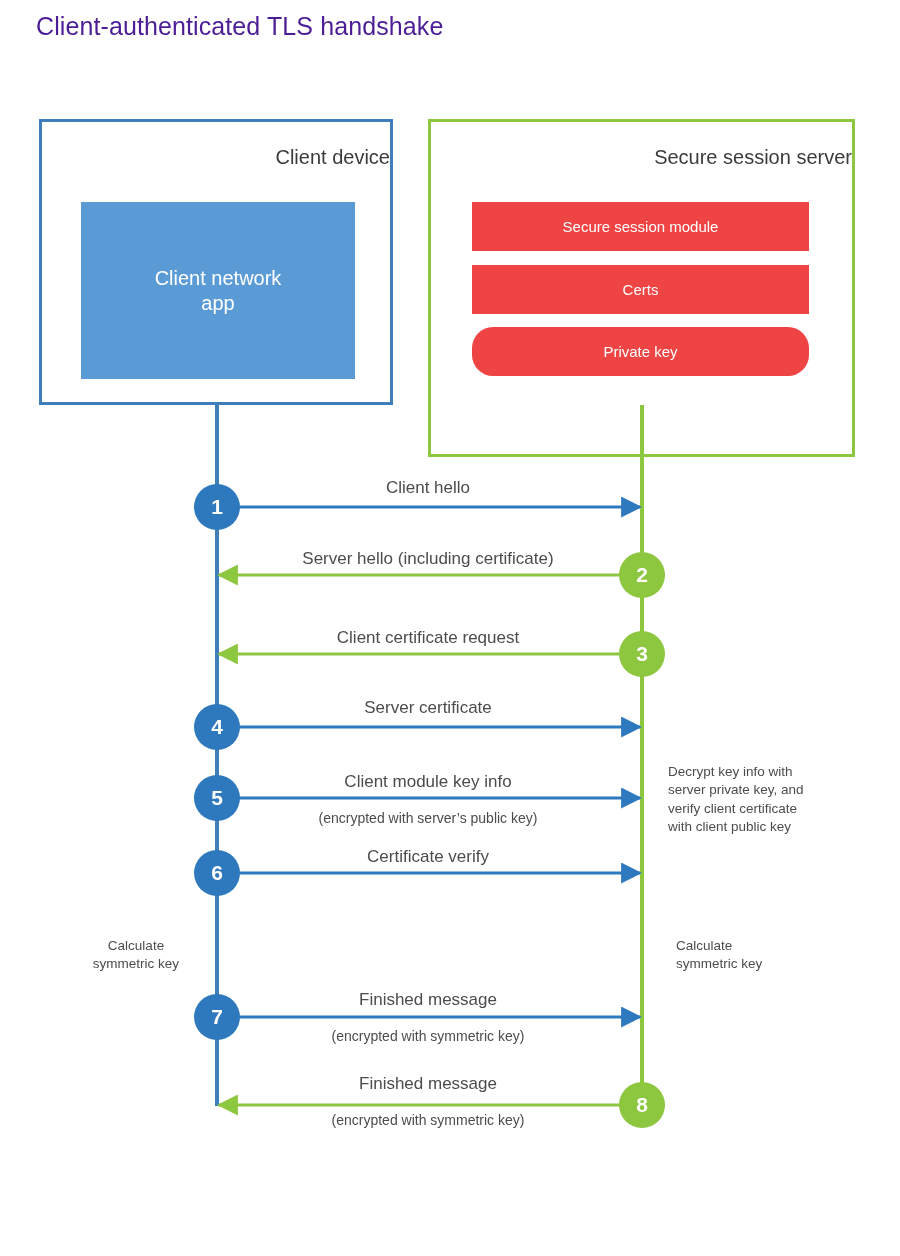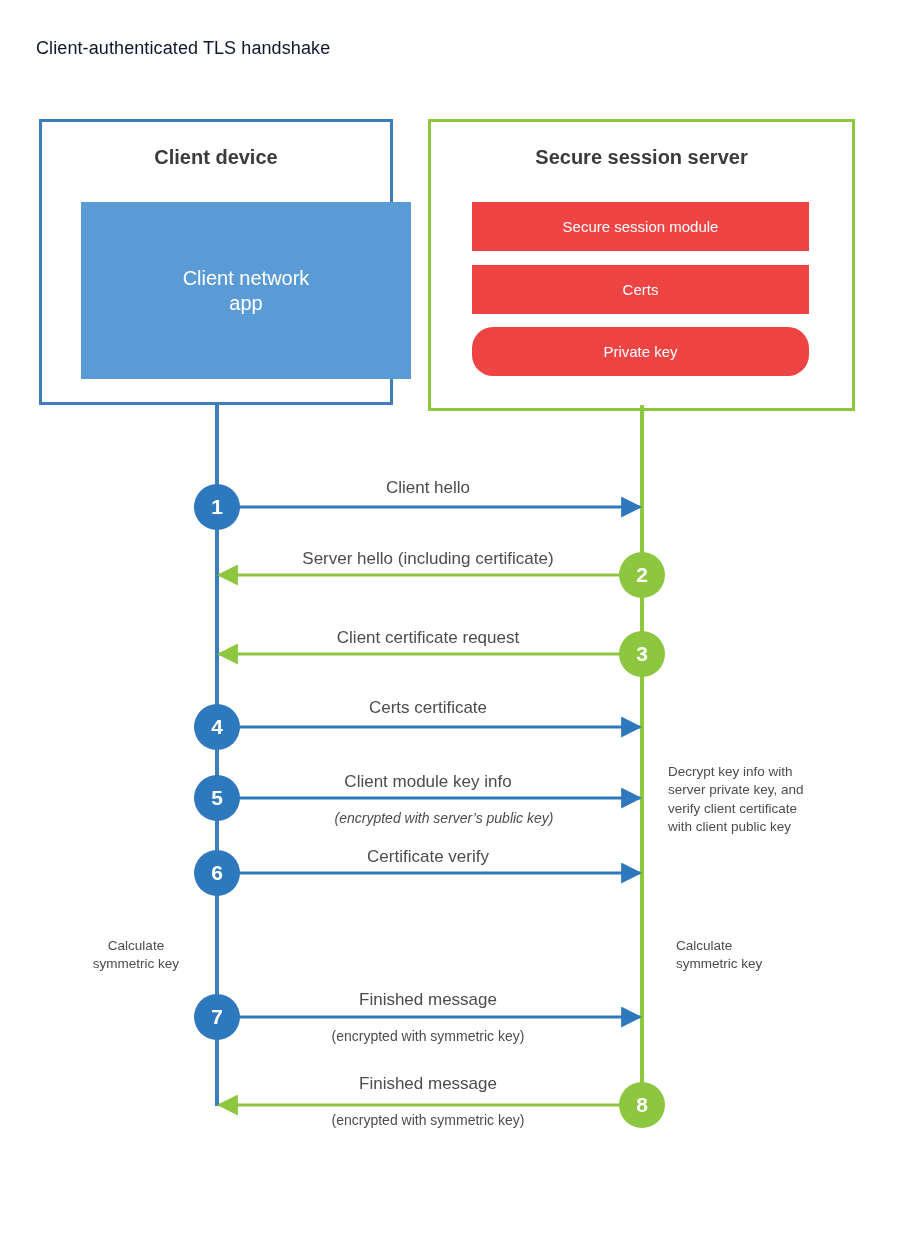--- a/index.html
+++ b/index.html
@@ -17,24 +17,24 @@
     width: 900px;
     height: 1256px;
     background: #ffffff;
     overflow: hidden;
   }
 
   
   .page-title {
     position: absolute;
     left: 36px;
-    top: 38px;
-    font-size: 18px;
-    font-weight: 400;
-    color: #0f172a;
+    top: 12px;
+    font-size: 25px;
+    font-weight: 400;
+    color: #4c1d95;
     letter-spacing: 0.1px;
     white-space: nowrap;
   }
 
   
   .actor-box {
     position: absolute;
     background: #ffffff;
     box-sizing: border-box;
   }
@@ -42,40 +42,40 @@
     left: 39px;
     top: 119px;
     width: 354px;
     height: 286px;
     border: 3px solid #3d7ebb;
   }
   .actor-box.server {
     left: 428px;
     top: 119px;
     width: 427px;
-    height: 292px;
+    height: 338px;
     border: 3px solid #8dc63f;
   }
   .actor-title {
     position: absolute;
     left: 0;
     right: 0;
     top: 24px;
-    text-align: center;
+    text-align: right;
     font-size: 20px;
-    font-weight: 700;
+    font-weight: 400;
     color: #3b3b3b;
   }
 
   
   .client-app {
     position: absolute;
     left: 39px;
     top: 80px;
-    width: 330px;
+    width: 274px;
     height: 177px;
     background: #5b9bd5;
     color: #ffffff;
     font-size: 20px;
     font-weight: 400;
     display: flex;
     align-items: center;
     justify-content: center;
     text-align: center;
     line-height: 1.25;
@@ -233,24 +233,24 @@
   <div class="step-circle right green" style="top:1082px">
       <span>8</span>
     </div>
 
   <div class="msg-label" style="left:228px; top:478px; width:400px;">Client hello</div>
 
   <div class="msg-label" style="left:228px; top:549px; width:400px;">Server hello (including certificate)</div>
 
   <div class="msg-label" style="left:228px; top:628px; width:400px;">Client certificate request</div>
 
-  <div class="msg-label" style="left:228px; top:698px; width:400px;">Certs certificate</div>
+  <div class="msg-label" style="left:228px; top:698px; width:400px;">Server certificate</div>
 
   <div class="msg-label" style="left:228px; top:772px; width:400px;">Client module key info</div>
-  <div class="msg-sub" style="left:244px; top:810px; width:400px;font-style:italic;">(encrypted with server’s public key)</div>
+  <div class="msg-sub" style="left:228px; top:810px; width:400px;">(encrypted with server’s public key)</div>
 
   <div class="msg-label" style="left:228px; top:847px; width:400px;text-align:center;">Certificate verify</div>
 
   <div class="msg-label" style="left:228px; top:990px; width:400px;">Finished message</div>
   <div class="msg-sub" style="left:228px; top:1028px; width:400px;">(encrypted with symmetric key)</div>
 
   <div class="msg-label" style="left:228px; top:1074px; width:400px;">Finished message</div>
   <div class="msg-sub" style="left:228px; top:1112px; width:400px;">(encrypted with symmetric key)</div>
 
   <div class="side-note" style="left:668px; top:763px; width:200px;">Decrypt key info with

